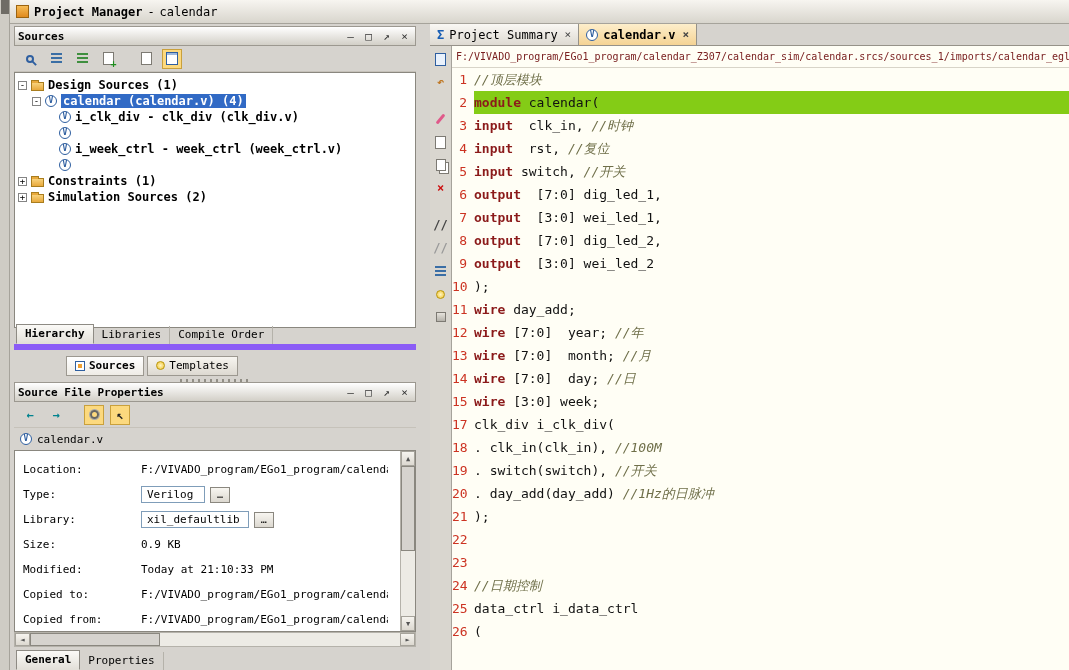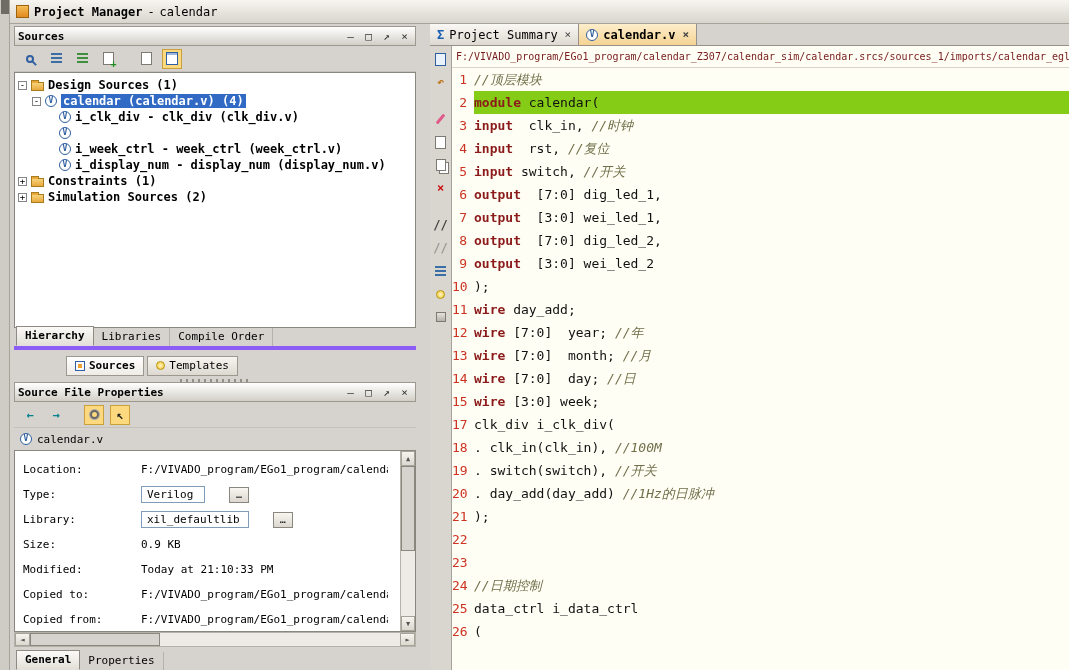--- a/index.html
+++ b/index.html
@@ -33,38 +33,38 @@
 
 
 .tree{position:absolute;left:0;top:46px;width:402px;height:256px;background:#fff;border:1px solid #8a877f;overflow:hidden;padding-top:4px}
 .trow{height:16px;display:flex;align-items:center;gap:4px;white-space:nowrap}
 .expander{width:9px;height:9px;border:1px solid #848484;background:#fff;font-size:9px;line-height:7px;text-align:center;flex:none}
 .exsp{width:9px;flex:none}
 .tlabel{font-weight:bold;font-size:12px}
 .tlabel.sel{background:#316ac5;color:#fff;padding:0 2px}
 
 
-.tabs-row{position:absolute;left:0;width:402px;height:22px;display:flex;align-items:flex-end;border-bottom:4px solid #8b5cf6;padding-left:2px}
+.tabs-row{position:absolute;left:0;width:402px;height:22px;display:flex;align-items:flex-end;border-bottom:6px solid #8b5cf6;padding-left:2px}
 .sources-panel .tabs-row{top:302px}
 .t{padding:2px 8px 3px;display:flex;gap:4px;align-items:center;font-size:11px;border-right:1px solid #b5b2aa}
 .t.active{font-weight:bold;background:linear-gradient(#fbfaf7,#e3e0d9);border:1px solid #8e8b84;border-bottom:1px solid #e3e0d9}
 .subtabs-row{position:absolute;left:0;top:328px;width:402px;height:24px;display:flex;align-items:center;padding-left:52px;gap:3px}
 .subtabs-row .t{border:1px solid #9c9890;background:linear-gradient(#f7f5f0,#ddd9d1)}
 .subtabs-row .t.active{background:linear-gradient(#ffffff,#efece6);font-weight:bold}
 .splitter{position:absolute;left:4px;top:354px;width:402px;height:4px;display:flex;justify-content:center;align-items:center}
 .splitter::after{content:"";width:70px;height:3px;background:repeating-linear-gradient(to right,#908d85 0 2px,transparent 2px 6px)}
 
 
 .filerow{position:absolute;left:0;top:46px;width:402px;height:22px;display:flex;align-items:center;gap:5px;padding-left:6px}
 .form{position:absolute;left:0;top:68px;width:402px;height:182px;background:#fff;border:1px solid #8a877f;overflow:hidden}
 .fields{position:absolute;left:0;top:0;right:15px;bottom:0;overflow:hidden;padding:6px 12px 0 8px}
 .frow{height:25px;display:flex;align-items:center;white-space:nowrap}
 .flabel{width:118px;flex:none}
 .fvalue{overflow:hidden}
-.fbox{background:#fff;border:1px solid #7f9db9;padding:1px 8px 1px 5px;margin-right:24px;min-width:64px}
+.fbox{background:#fff;border:1px solid #7f9db9;padding:1px 8px 1px 5px;margin-right:5px;min-width:64px}
 .dots{border:1px solid #8a877f;background:linear-gradient(#f8f6f1,#dcd8d0);padding:0 6px;font-size:10px;line-height:14px}
 .vscroll{position:absolute;right:0;top:0;width:15px;bottom:0;background:#edebe5;border-left:1px solid #b5b2aa}
 .sbtn{display:block;width:100%;height:15px;font-size:7px;text-align:center;line-height:15px;color:#555;background:linear-gradient(#f6f4ef,#dcd8d0);border:1px solid #a6a39b}
 .vthumb{position:absolute;left:0;top:15px;width:100%;height:85px;background:#d6d3ce;border:1px solid #8a877f}
 .vscroll .sbot{position:absolute;bottom:0;left:0}
 .hscroll{position:absolute;left:0;top:250px;width:402px;height:15px;background:#edebe5;border:1px solid #b5b2aa}
 .hscroll .sbtn{display:inline-block;width:15px;height:13px;line-height:13px;vertical-align:top}
 .hthumb{display:inline-block;width:130px;height:13px;background:#d6d3ce;border:1px solid #8a877f;vertical-align:top}
 .hscroll .sright{position:absolute;right:0;top:0}
 .props-panel .tabs-row.bottom{top:266px;border-bottom:none}
@@ -175,21 +175,20 @@
           <span class="shp verilog">V</span>
         </div>
         <div class="trow" style="padding-left: 31px;">
           <span class="exsp"></span>
           <span class="shp verilog">V</span>
           <span class="tlabel">i_week_ctrl - week_ctrl (week_ctrl.v)</span>
         </div>
         <div class="trow" style="padding-left: 31px;">
           <span class="exsp"></span>
           <span class="shp verilog">V</span>
-          <span class="tlabel">i_display_num - display_num (display_num.v)</span>
         </div>
         <div class="trow" style="padding-left: 3px;">
           <span class="expander">+</span>
           <span class="shp folder"></span>
           <span class="tlabel">Constraints (1)</span>
         </div>
         <div class="trow" style="padding-left: 3px;">
           <span class="expander">+</span>
           <span class="shp folder"></span>
           <span class="tlabel">Simulation Sources (2)</span>

